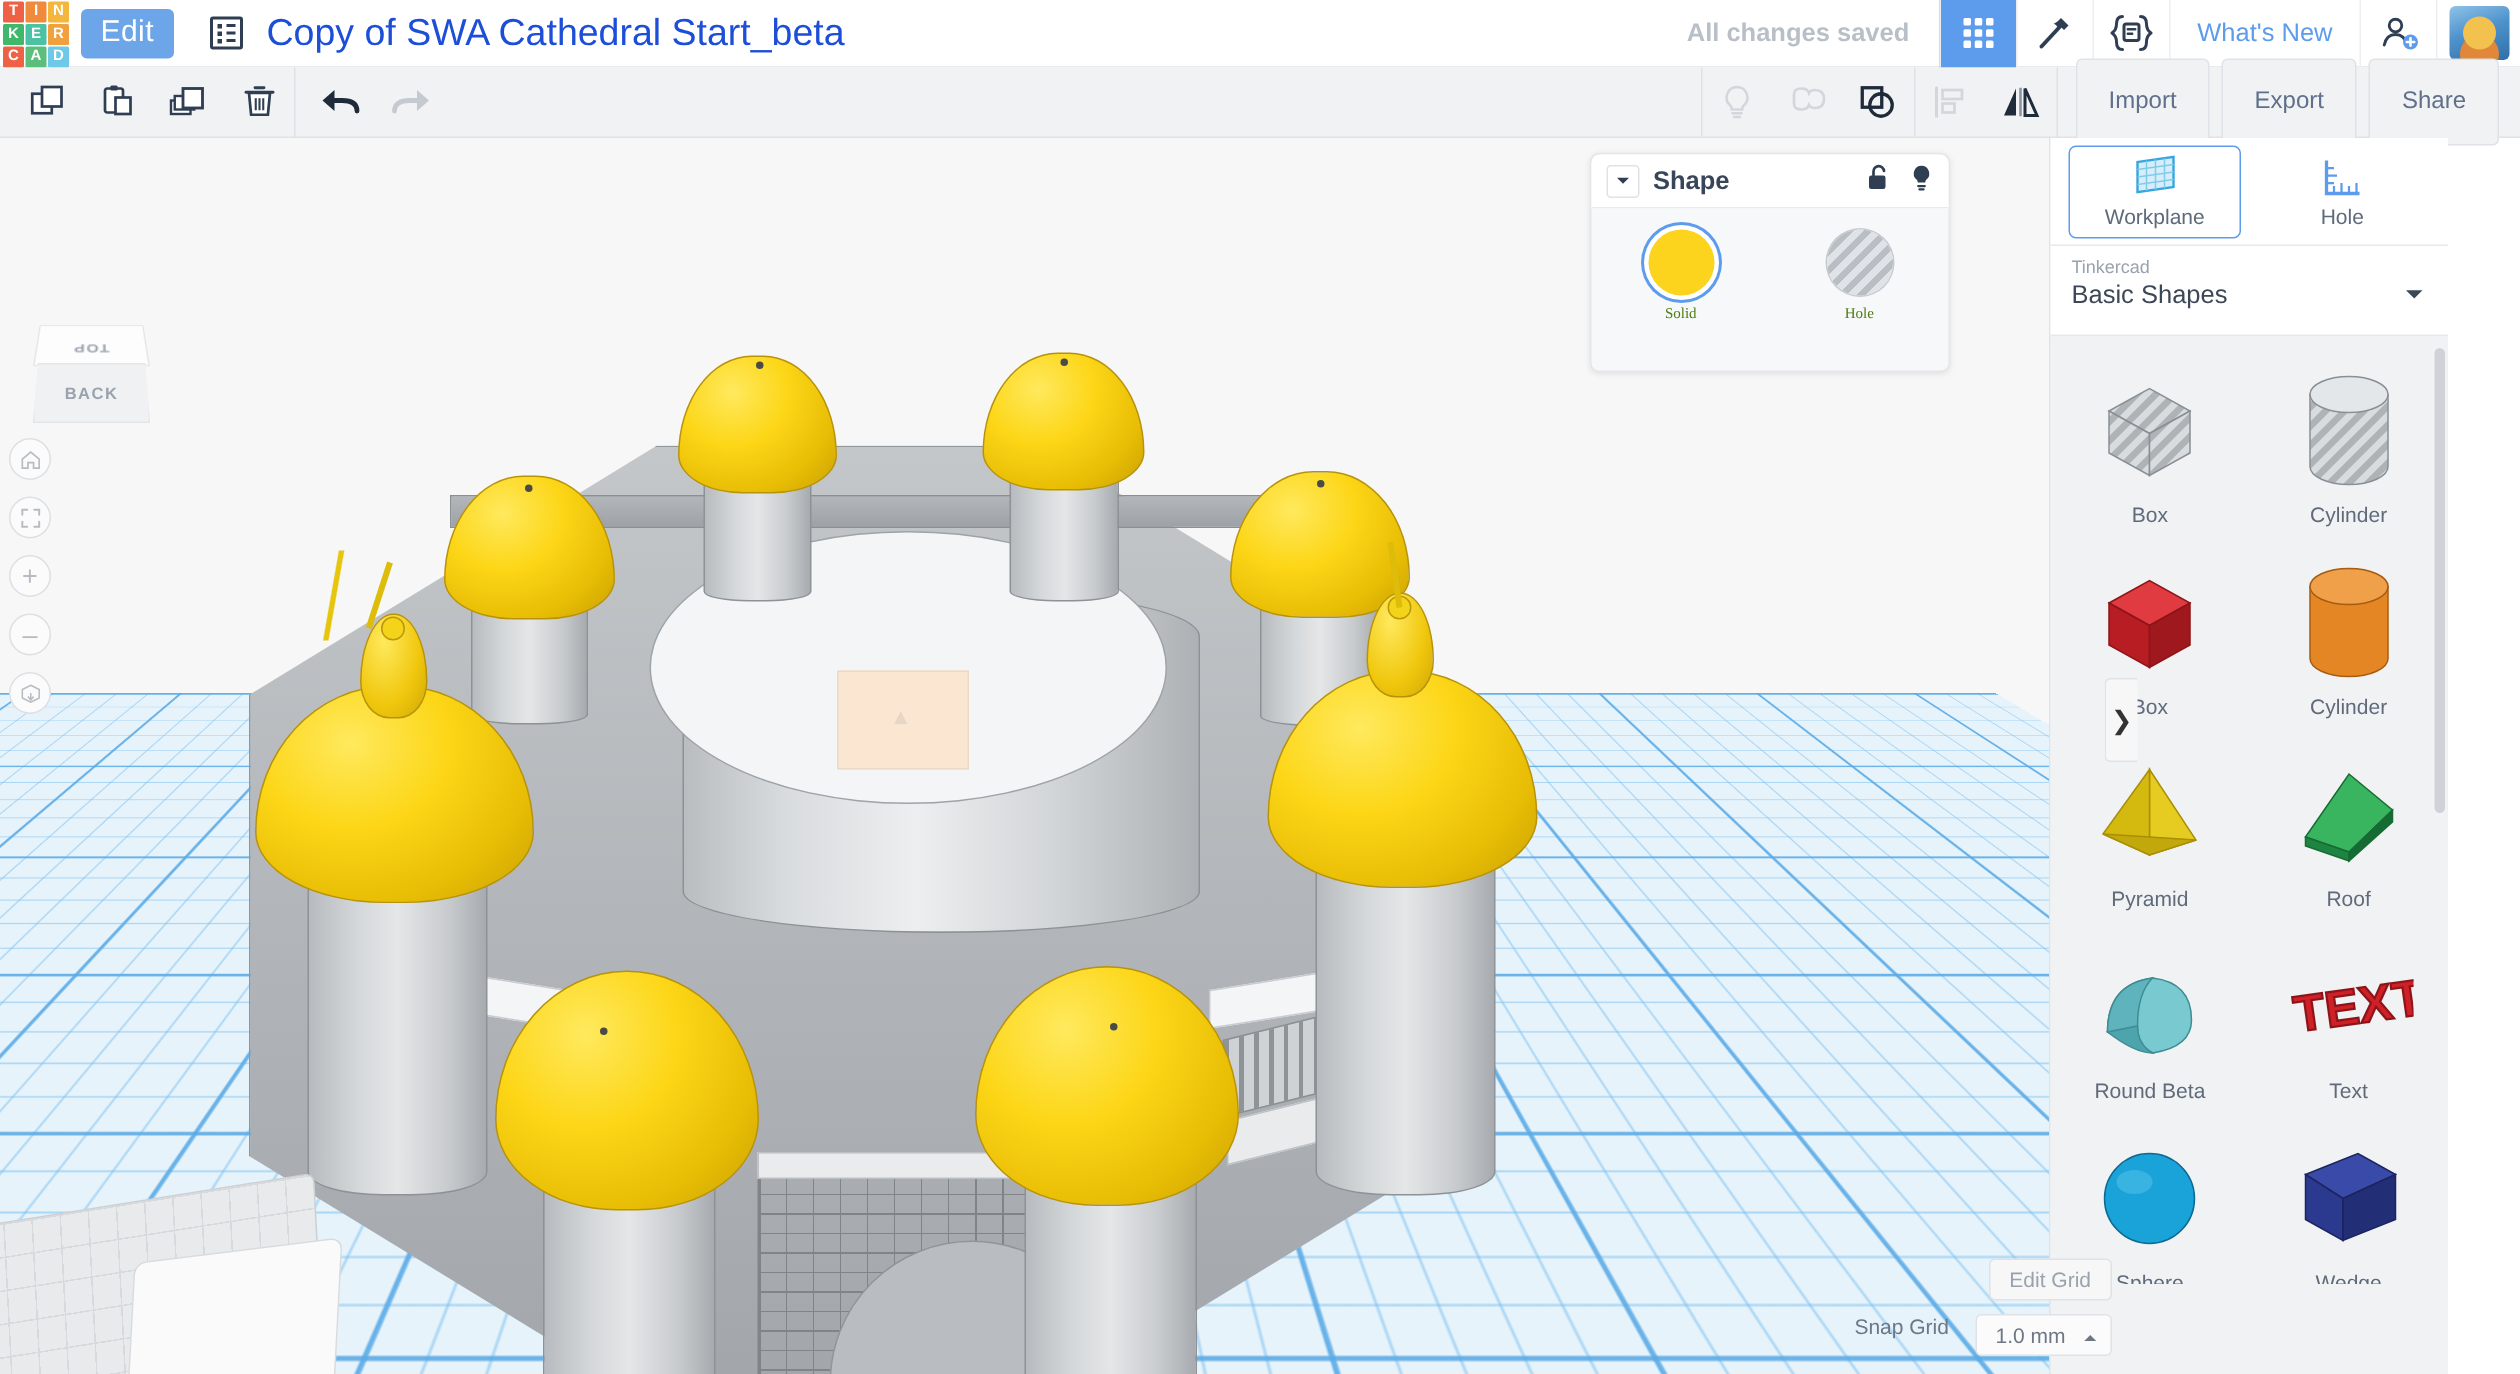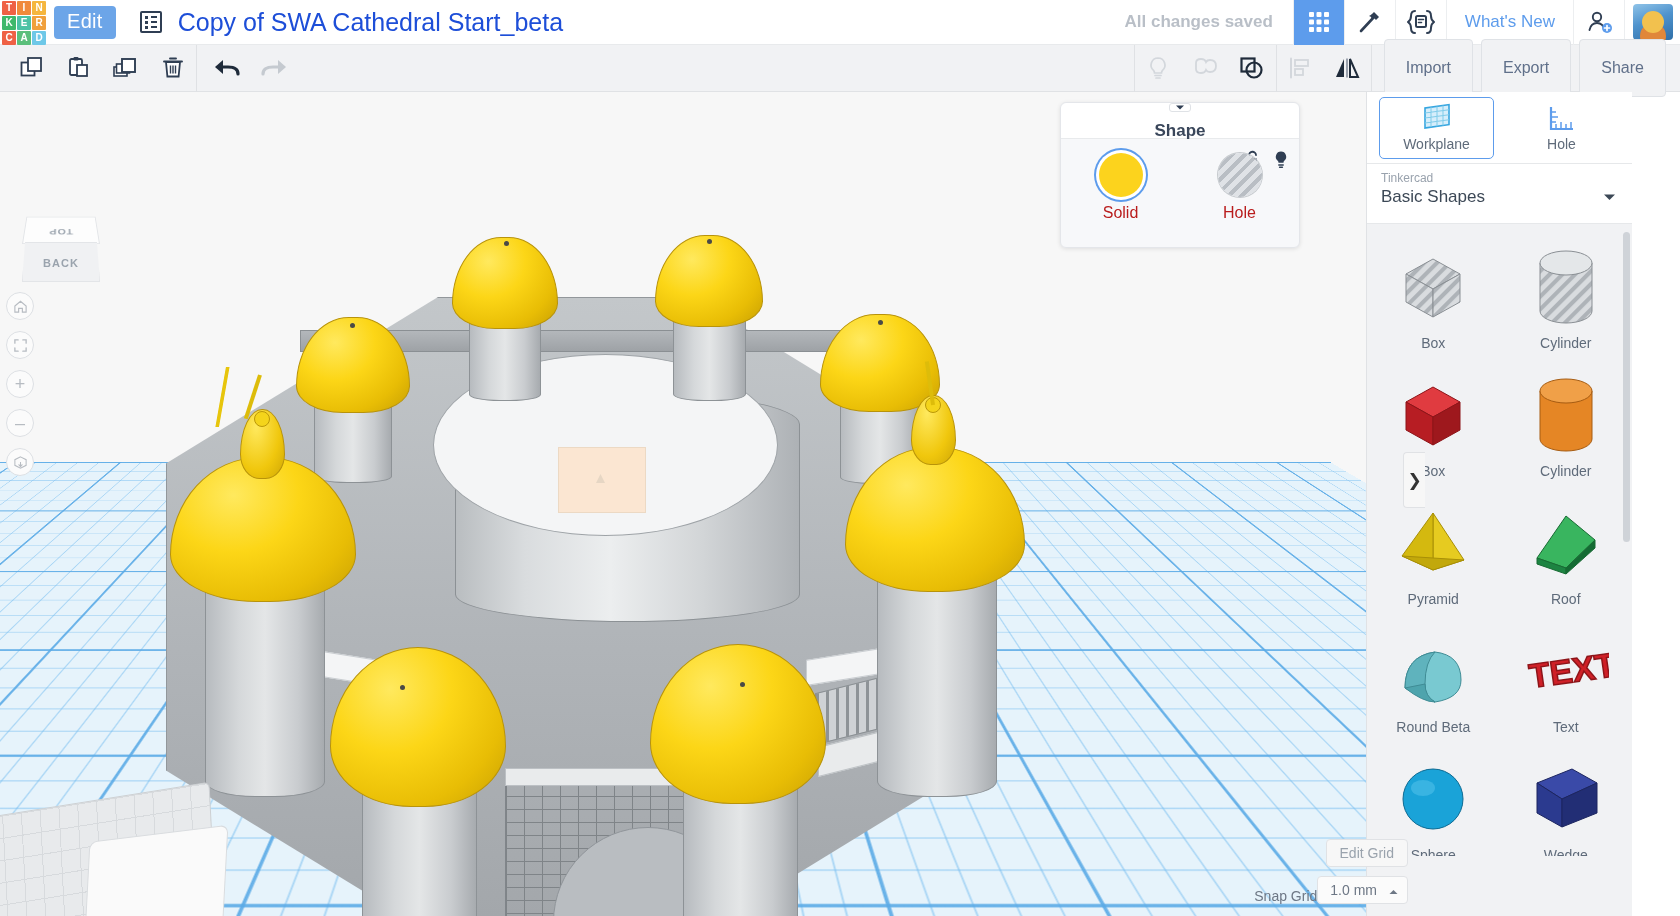--- a/index.html
+++ b/index.html
@@ -139,39 +139,39 @@
   }
 
   
   .shape-panel{
     position:absolute; left:1060px; top:102px; width:240px; height:146px;
     background:#f7f8fa; border:1px solid #e4e6ea; border-radius:6px;
     box-shadow:0 1px 4px rgba(0,0,0,.10);
   }
   .sp-head{
     height:36px; background:#fff; border-bottom:1px solid #e8eaec;
-    border-radius:6px 6px 0 0; display:flex; align-items:center; padding:0 10px; gap:9px;flex-direction:column;
+    border-radius:6px 6px 0 0; display:flex; align-items:center; padding:0 10px; gap:9px;
   }
   .sp-caret{
     width:22px;height:22px;border:1px solid #dfe2e6;border-radius:3px;background:#fff;
     display:flex;align-items:center;justify-content:center;cursor:pointer;
   }
   .sp-title{ font-size:17px; color:#39465a; font-weight:bold; }
   .sp-head .sp-icons{ margin-left:auto; display:flex; gap:12px; align-items:center;}
   .sp-body{ display:flex; padding:14px 0 0 0; }
   .sp-opt{ width:50%; text-align:center; cursor:pointer;}
   .swatch{
     width:44px;height:44px;border-radius:50%;margin:0 auto 7px;
     background:#fcd31d; box-shadow:0 0 0 3px #fff, 0 0 0 5px #5d9cec;
   }
   .swatch.hole{
     background: repeating-linear-gradient(135deg,#b9bec4 0 4px,#dfe2e6 4px 9px);
     box-shadow:0 0 0 1px #c6cace;
   }
-  .sp-lab{ font-size:16px; color:#b91c1c; }
+  .sp-lab{ font-size:10px; color:#4d7c0f;font-family:Liberation Serif, serif; }
 
   
   .sidebar{
     position:absolute; left:1366px; top:92px; width:266px; height:824px;
     background:#f1f2f4; border-left:1px solid #e0e2e5;
   }
   .side-tools{
     height:72px; background:#fff; display:flex; align-items:center;
     padding:6px 12px; gap:10px; border-bottom:1px solid #e6e8ea;
   }
@@ -212,21 +212,21 @@
   
   .grid-ctrl{
     position:absolute; left:1140px; bottom:12px; width:268px;
     display:flex; flex-direction:column; align-items:flex-end; gap:9px; z-index:4;
   }
   .edit-grid{
     border:1px solid #e0e2e5; background:#f7f7f7; color:#9aa3ad;
     font-size:14px; padding:5px 13px; border-radius:4px; cursor:pointer;
     font-family:"Liberation Sans",sans-serif;
   }
-  .snap-row{ display:flex; align-items:flex-end; gap:0; }
+  .snap-row{ display:flex; align-items:flex-start; gap:18px; }
   .snap-lab{ font-size:14px; color:#6d7785; }
   .snap-val{
     border:1px solid #e0e2e5; background:#fbfbfb; color:#6d7785;
     font-size:14px; padding:5px 9px 5px 12px; border-radius:4px; cursor:pointer;
     display:flex; align-items:center; gap:12px;
   }
 
   
   .model{ position:absolute; left:0; top:0; width:1414px; height:824px; pointer-events:none;}
   .tower{ position:absolute; }

